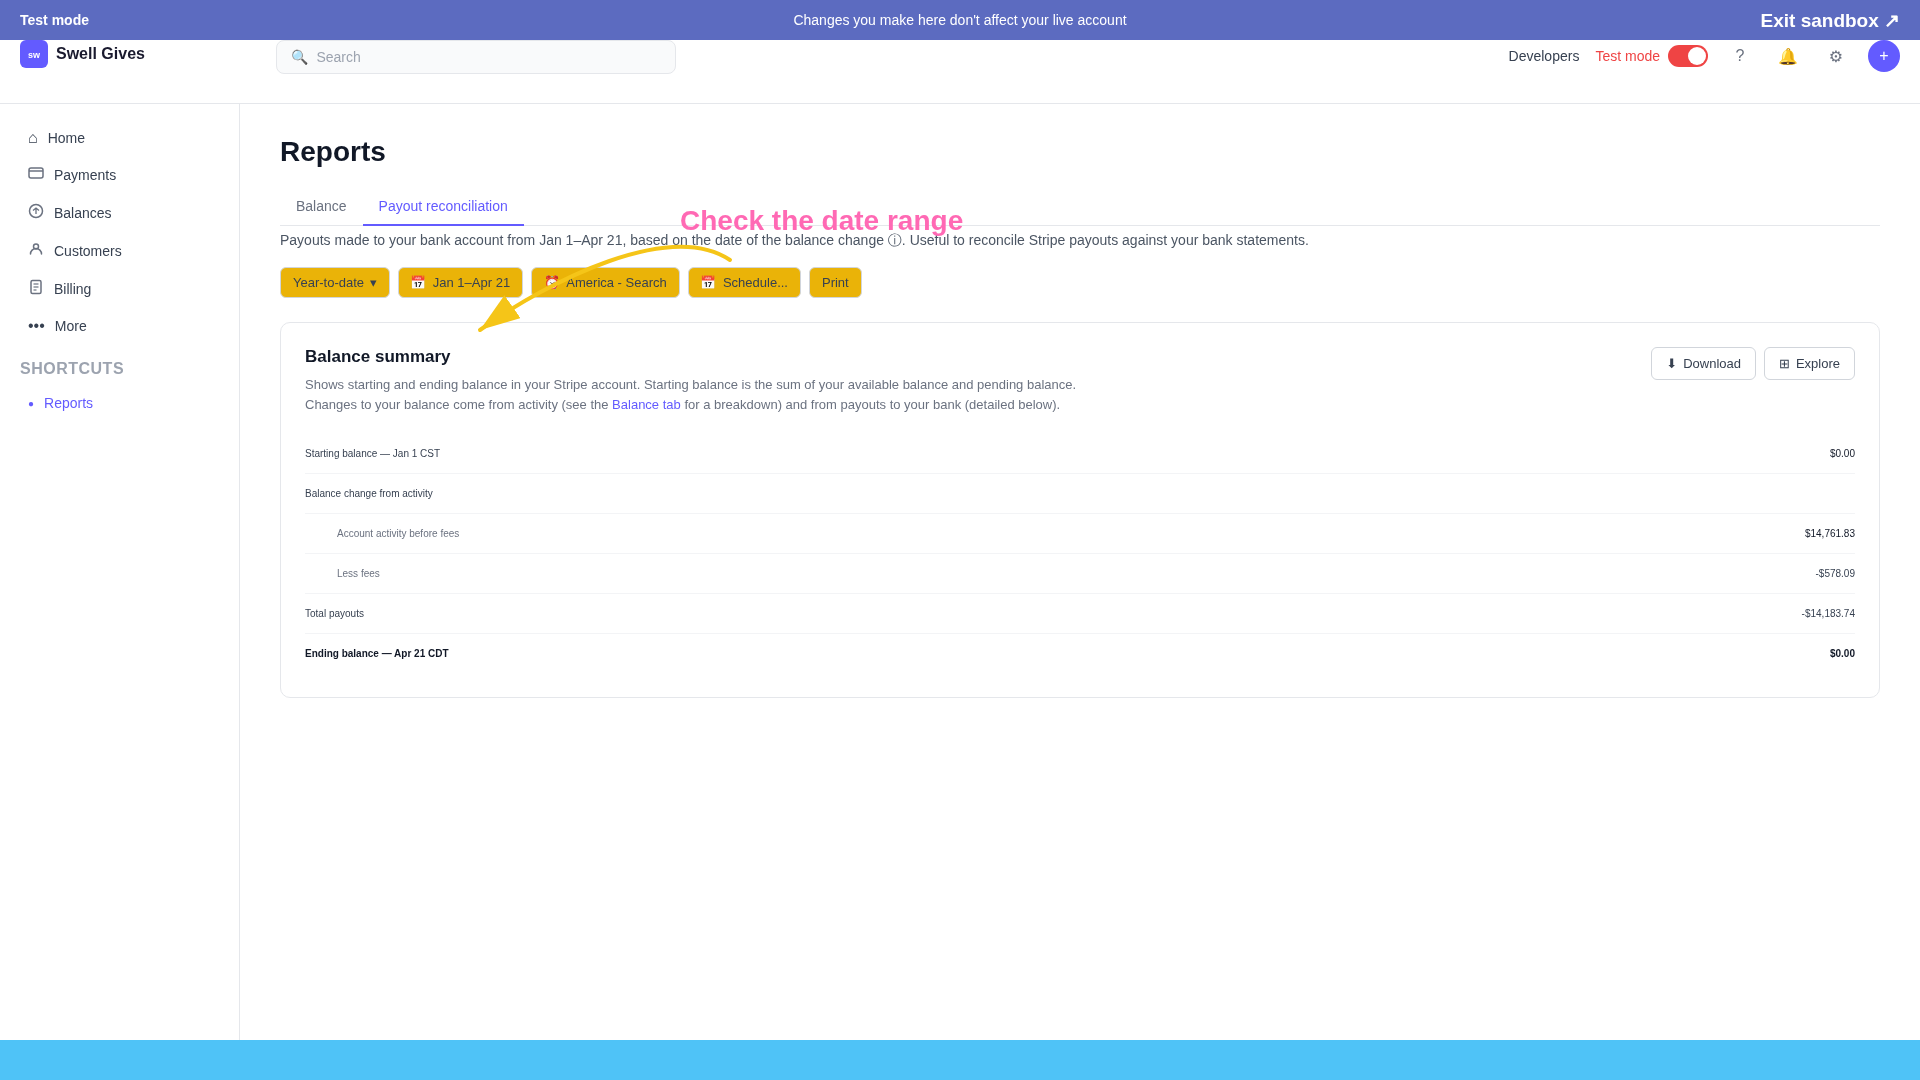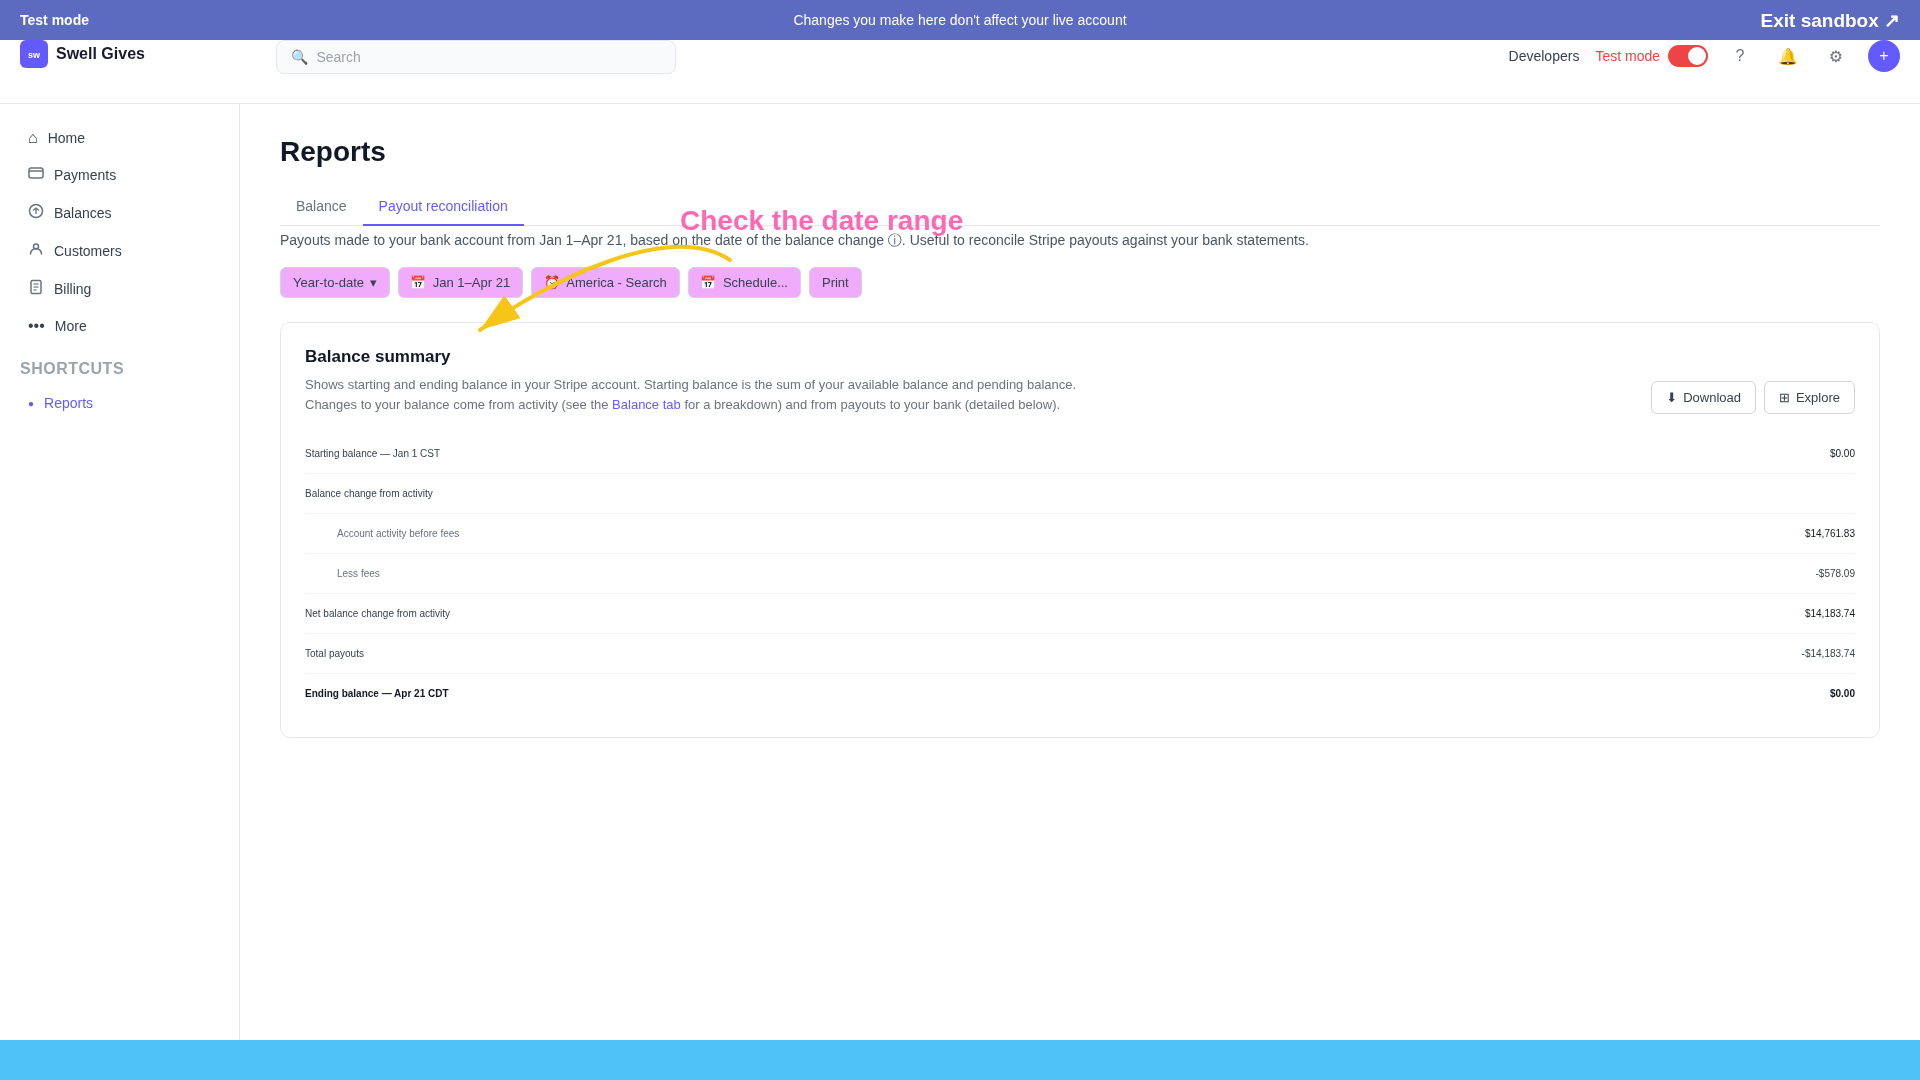--- a/index.html
+++ b/index.html
@@ -238,33 +238,33 @@
     }
     .filter-btn {
       display: flex;
       align-items: center;
       gap: 6px;
       padding: 7px 12px;
       border: 1px solid #d1d5db;
       border-radius: 6px;
       font-size: 13px;
       color: #374151;
-      background: #f0abfc;
+      background: #eab308;
       cursor: pointer;
     }
 
     .card {
       border: 1px solid #e5e7eb;
       border-radius: 10px;
       padding: 24px;
       margin-bottom: 24px;
     }
     .card-header {
       display: flex;
-      align-items: flex-end;
+      align-items: flex-start;
       justify-content: space-between;
       margin-bottom: 20px;
     }
     .card-title {
       font-size: 17px;
       font-weight: 700;
       color: #111827;
       margin-bottom: 8px;
     }
     .card-desc {
@@ -499,24 +499,20 @@
           <div class="table-row">
             <span class="row-label indent">Account activity before fees</span>
             <span class="row-value">$14,761.83</span>
           </div>
 
           <div class="table-row">
             <span class="row-label indent">Less fees</span>
             <span class="row-value negative">-$578.09</span>
           </div>
 
-          <div class="table-row">
-            <span class="row-label">Net balance change from activity</span>
-            <span class="row-value">$14,183.74</span>
-          </div>
 
           <div class="table-row">
             <span class="row-label">Total payouts</span>
             <span class="row-value negative">-$14,183.74</span>
           </div>
 
           <div class="table-row">
             <span class="row-label bold">Ending balance — Apr 21 CDT</span>
             <span class="row-value bold">$0.00</span>
           </div>

